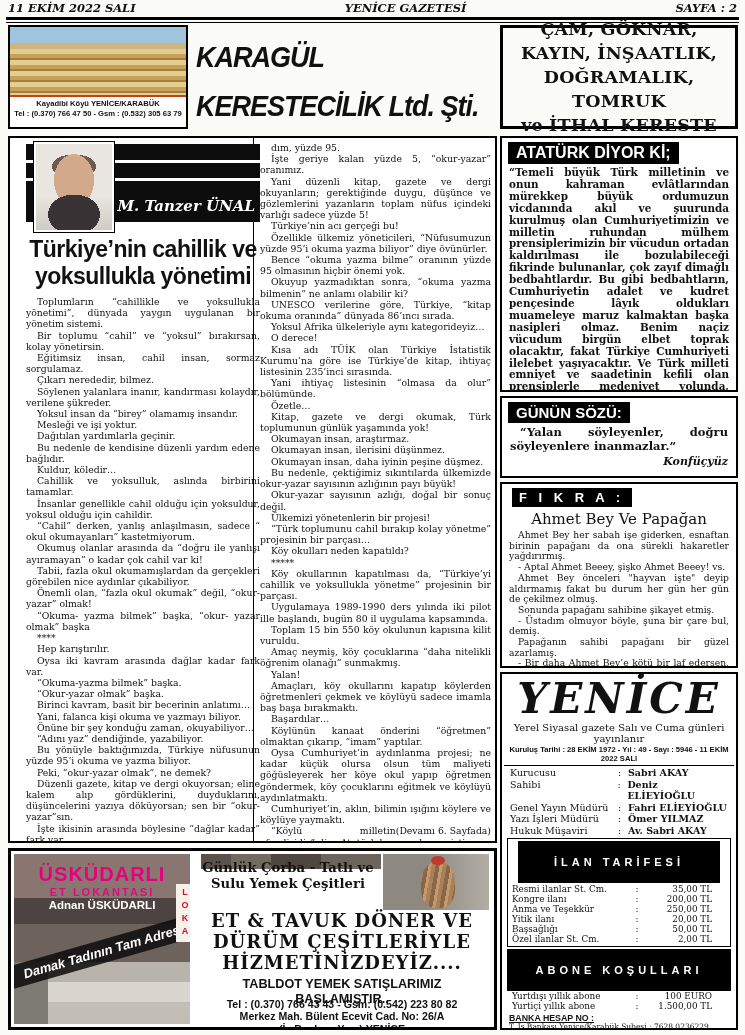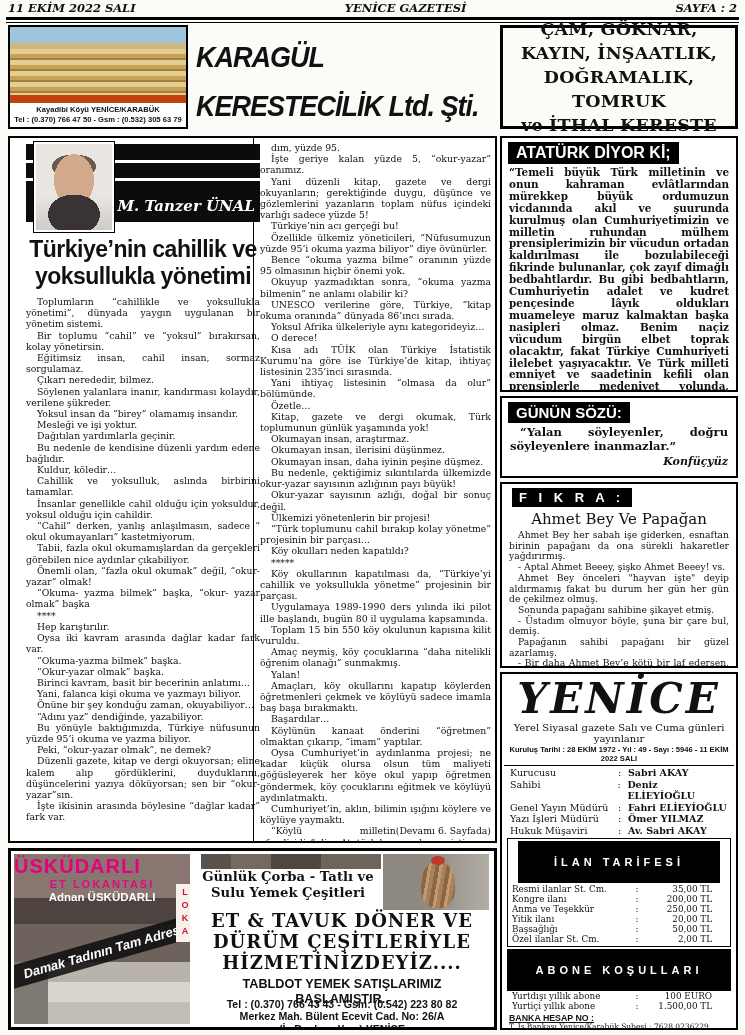--- a/index.html
+++ b/index.html
@@ -9,21 +9,21 @@
   }
   
   .page-header{position:absolute;top:1px;left:8px;right:8px;display:flex;justify-content:space-between;
     font:bold italic 11.5px "DejaVu Serif", serif;}
   .header-rule{position:absolute;top:17px;left:6px;right:6px;height:2px;border-top:3px solid #000;border-bottom:1px solid #000;}
   
   .photo-box{position:absolute;left:8px;top:25px;width:180px;height:104px;border:2px solid #000;background:#fff;box-sizing:border-box;}
   .lumber-photo{height:68px;background:
       linear-gradient(180deg,#9fc4de 0 16px,#cdb77f 16px 22px,rgba(0,0,0,0) 22px),
       repeating-linear-gradient(180deg,#e3cd90 0 5px,#c6a158 5px 9px,#a57f3a 9px 11px);}
-  .photo-caption{border-top:8px solid #c2410c;text-align:center;font:bold 7.6px "Liberation Sans", sans-serif;padding:2px 1px;line-height:10px;}
+  .photo-caption{border-top:2px solid #c2410c;text-align:center;font:bold 7.6px "Liberation Sans", sans-serif;padding:2px 1px;line-height:10px;}
   .karagul-name{position:absolute;left:196px;top:32px;width:300px;font:italic 900 27px "Liberation Sans", sans-serif;
     letter-spacing:-1px;line-height:46px;transform:scaleY(1.08);transform-origin:top left;}
   .products-box{position:absolute;left:500px;top:25px;width:238px;height:104px;border:3px solid #000;box-sizing:border-box;
     display:flex;flex-direction:column;justify-content:center;text-align:center;
     font:bold 17.5px "DejaVu Serif", serif;line-height:24px;letter-spacing:0.2px;}
   
   .article-box{position:absolute;left:8px;top:136px;width:489px;height:707px;border:2px solid #000;box-sizing:border-box;background:#fff;overflow:hidden;}
   .col-divider{position:absolute;left:243px;top:0;bottom:0;width:1px;background:#000;}
   .col1{position:absolute;left:16px;top:4px;width:234px;}
   .col2{position:absolute;left:250px;top:4px;width:231px;}
@@ -74,39 +74,39 @@
   .abone-bar{margin:2px 5px 1px 5px;}
   .abone-rows{margin:0 10px;}
   .bank{margin:1px 7px;font-size:7.5px;line-height:8.8px;}
   .bank-heading{font:bold 8.8px "Liberation Sans", sans-serif;text-decoration:underline;}
   .bank .note{margin-top:1px;font-size:7.8px;text-align:justify;}
   
   .ad-box{position:absolute;left:8px;top:848px;width:489px;height:182px;border:3px solid #000;box-sizing:border-box;background:#fff;overflow:hidden;}
   .collage{position:absolute;left:3px;top:3px;width:176px;height:170px;overflow:hidden;background:#6b5550;}
   .storefront{position:absolute;left:0;top:0;right:0;height:108px;background:
       linear-gradient(180deg,#8a7670 0 44px,#4d4340 44px 70px,#6e625c 70px 100%);}
-  .ad-name1{font:900 20px "Liberation Sans", sans-serif;letter-spacing:1px;margin-top:1px;}
+  .ad-name1{text-align:center;font:900 20px "Liberation Sans", sans-serif;letter-spacing:1px;margin-top:9px;}
   .ad-name2{text-align:center;font:900 11px "Liberation Sans", sans-serif;letter-spacing:2px;opacity:.9;}
   .ad-owner{text-align:center;color:#fff;font:bold 11.5px "Liberation Sans", sans-serif;margin-top:1px;}
   .slogan{position:absolute;left:-12px;top:84px;width:215px;transform:rotate(-16deg);background:rgba(12,12,12,.85);
     color:#fff;font:bold italic 13px "Liberation Sans", sans-serif;text-align:center;padding:4px 0;}
   .kitchen-photo{position:absolute;left:0;right:0;bottom:0;height:62px;background:
       linear-gradient(90deg,#7d7a74 0 34px,rgba(0,0,0,0) 34px),
       linear-gradient(180deg,#b8b4ac 0 20px,#d9d6cf 20px 40px,#c2beb5 40px 100%);}
   .loka{position:absolute;right:0;top:30px;width:14px;background:#f6f1ea;color:#cf1030;
     font:bold 9px "Liberation Sans", sans-serif;writing-mode:vertical-rl;text-orientation:upright;
     letter-spacing:3px;text-align:center;padding:3px 0;}
   .ad-right{position:absolute;left:182px;top:3px;right:3px;bottom:3px;}
   .interior-photo{position:absolute;left:8px;top:0;width:180px;height:15px;background:
       linear-gradient(90deg,#5a524c 0 30px,#756a60 30px 70px,#4e463f 70px 120px,#6d645c 120px 180px);}
   .doner-photo{position:absolute;right:2px;top:0;width:106px;height:56px;background:linear-gradient(90deg,#8d8880 0 40%,#b3aea5 100%);}
   .doner-cone{position:absolute;left:38px;top:8px;width:34px;height:46px;border-radius:45% 45% 40% 40%;
       background:repeating-linear-gradient(100deg,#a8805a 0 4px,#8a6647 4px 8px,#c29a6e 8px 11px);}
   .doner-cap{position:absolute;left:48px;top:2px;width:14px;height:9px;border-radius:50%;background:#c0392b;}
-  .menu-lines{position:absolute;left:0;top:15px;width:190px;text-align:center;font:bold 13.2px "DejaVu Serif", serif;line-height:15.5px;}
+  .menu-lines{position:absolute;left:0;top:6px;width:190px;text-align:center;font:bold 13.2px "DejaVu Serif", serif;line-height:15.5px;}
   .big-lines{position:absolute;left:0;right:0;top:56px;text-align:center;font:bold 18px "DejaVu Serif", serif;line-height:21px;letter-spacing:1px;}
   .tabldot{position:absolute;left:0;right:0;top:122px;text-align:center;font:bold 13.2px "Liberation Sans", sans-serif;transform:scaleX(.96);}
   .contact-lines{position:absolute;left:0;right:0;top:144px;text-align:center;font:bold 10.6px "Liberation Sans", sans-serif;line-height:12.4px;}
 </style>
 </head>
 <body>
 
 <div class="page-header">
   <span>11 EKİM 2022 SALI</span>
   <span>YENİCE GAZETESİ</span>
@@ -154,20 +154,21 @@
         <p>Çıkarı nerededir, bilmez.</p>
         <p>Söylenen yalanlara inanır, kandırması kolaydır, verilene şükreder.</p>
         <p>Yoksul insan da “birey” olamamış insandır.</p>
         <p>Mesleği ve işi yoktur.</p>
         <p>Dağıtılan yardımlarla geçinir.</p>
         <p>Bu nedenle de kendisine düzenli yardım edene bağlıdır.</p>
         <p>Kuldur, köledir…</p>
         <p>Cahillik ve yoksulluk, aslında birbirini tamamlar.</p>
         <p>İnsanlar genellikle cahil olduğu için yoksuldur, yoksul olduğu için cahildir.</p>
         <p>“Cahil” derken, yanlış anlaşılmasın, sadece “ okul okumayanları” kastetmiyorum.</p>
+        <p>Okumuş olanlar arasında da “doğru ile yanlışı ayıramayan” o kadar çok cahil var ki!</p>
         <p>Tabii, fazla okul okumamışlardan da gerçekleri görebilen nice aydınlar çıkabiliyor.</p>
         <p>Önemli olan, “fazla okul okumak” değil, “okur-yazar” olmak!</p>
         <p>“Okuma- yazma bilmek” başka, “okur- yazar olmak” başka</p>
         <p>****</p>
         <p>Hep karıştırılır.</p>
         <p>Oysa iki kavram arasında dağlar kadar fark var.</p>
         <p>“Okuma-yazma bilmek” başka.</p>
         <p>“Okur-yazar olmak” başka.</p>
         <p>Birinci kavram, basit bir becerinin anlatımı…</p>
         <p>Yani, falanca kişi okuma ve yazmayı biliyor.</p>

